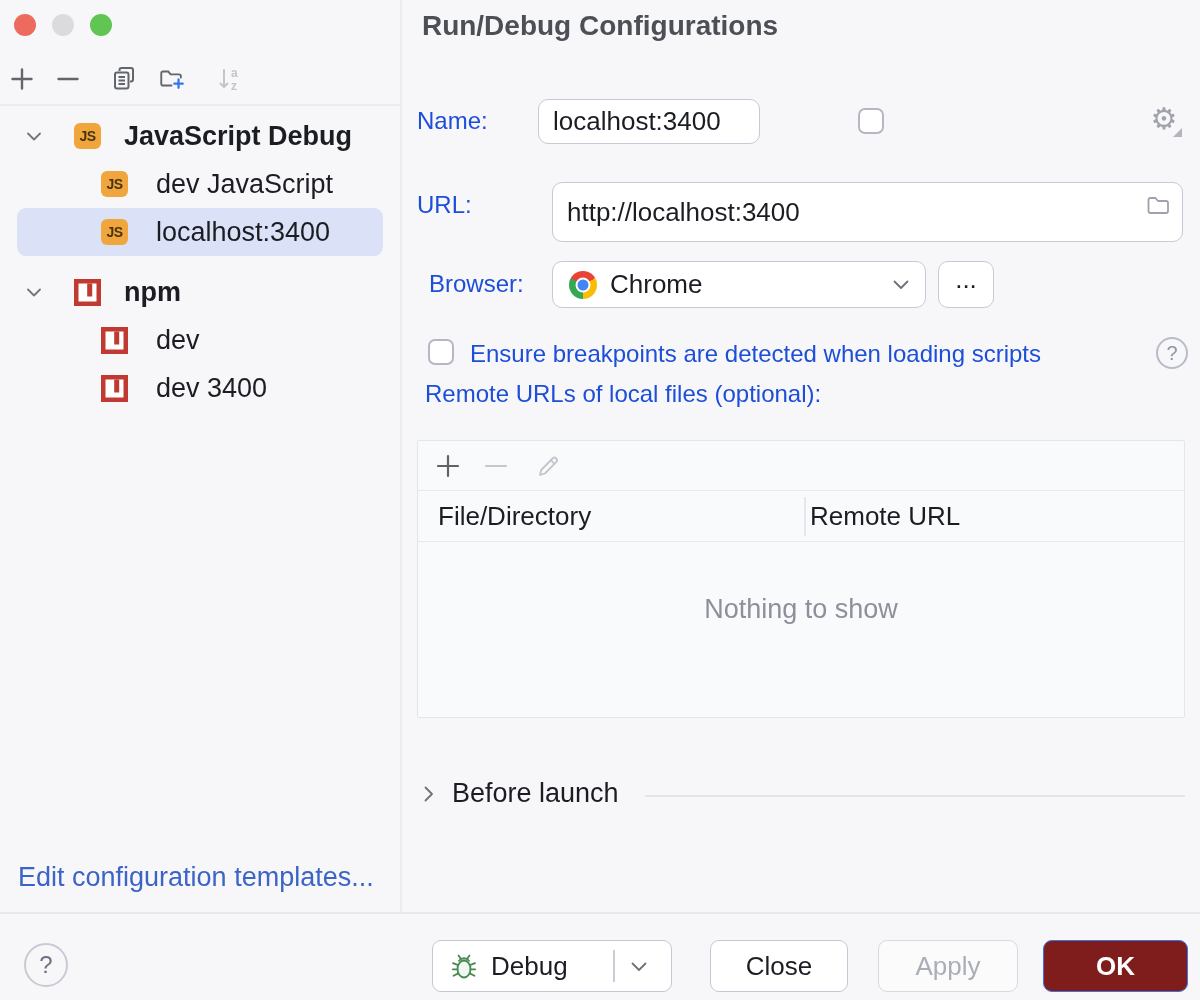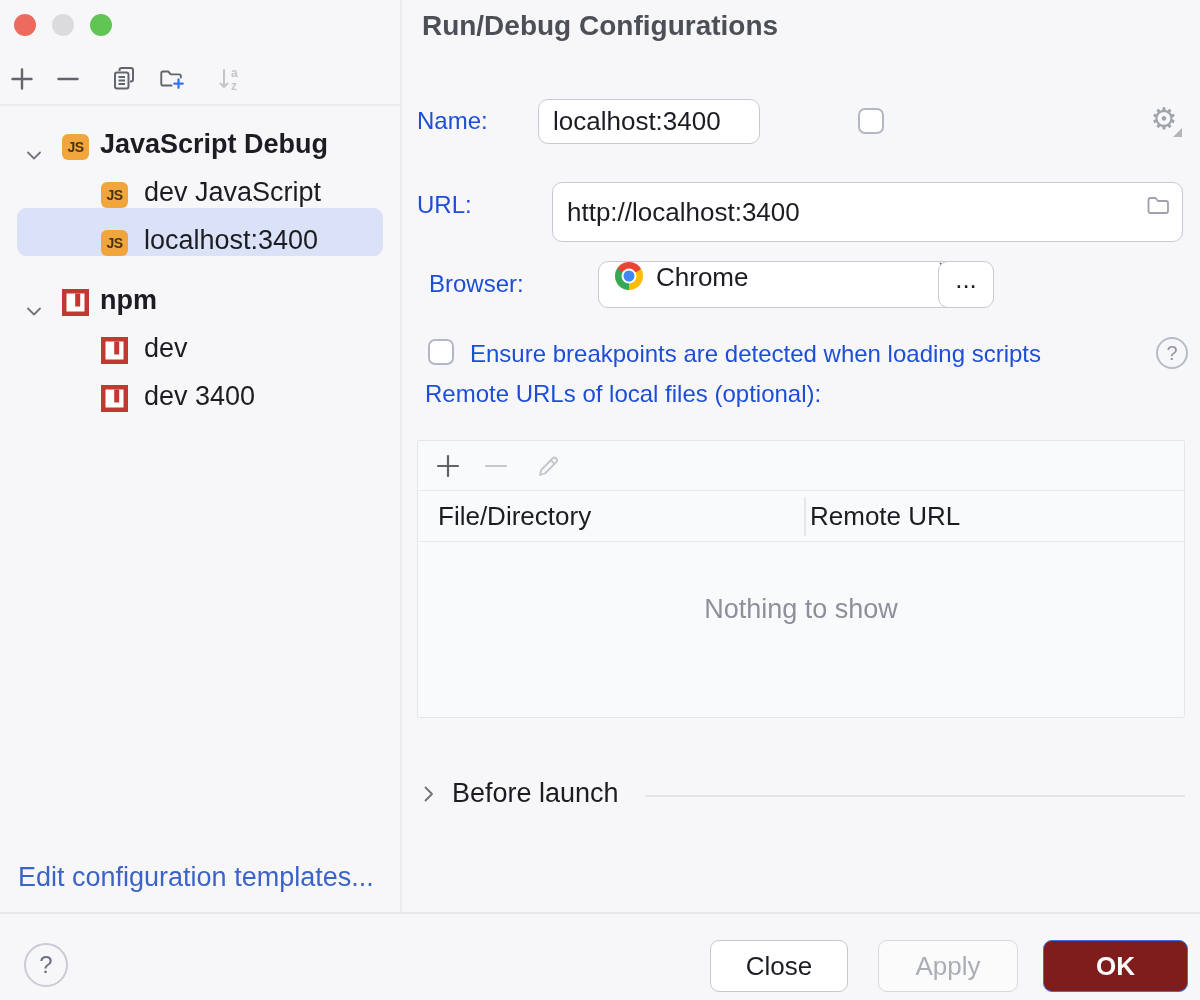--- a/index.html
+++ b/index.html
@@ -15,21 +15,21 @@
   .light.green { background:#61c554; }
   #dlg-title { position:absolute; left:0; top:10px; width:1200px; text-align:center; font-size:28px; font-weight:700; color:#4d4f56; }
 
   
   #tree-toolbar { position:absolute; left:0; top:64px; height:34px; }
   .tbtn { position:absolute; top:0; width:28px; height:30px; display:flex; align-items:center; justify-content:center; }
   #panel-divider-h { position:absolute; left:0; top:104px; width:400px; height:1.5px; background:#ececf0; }
   #v-divider { position:absolute; left:400px; top:0; width:1.5px; height:912px; background:#ececf0; }
 
   #tree { position:absolute; left:0; top:112px; width:400px; }
-  .trow { height:48px; display:flex; align-items:flex-end; font-size:27px; cursor:default; }
+  .trow { height:48px; display:flex; align-items:center; font-size:27px; cursor:default;gap:12px; }
   .trow .chev { width:14px; height:9px; margin-right:21px; flex:0 0 auto; }
   .trow.group { padding-left:27px; font-weight:700; }
   .trow.child { padding-left:101px; }
   .trow.selected { background:#dbe2f8; border-radius:9px; margin:0 17px; padding-left:84px; }
   .badge-js { width:27px; height:26px; border-radius:6px; background:#f0a63c; color:#453411; font-size:14px; font-weight:800; display:flex; align-items:center; justify-content:center; letter-spacing:-0.5px; flex:0 0 auto; }
   .icon-npm { width:27px; height:27px; flex:0 0 auto; }
   .trow.group .tlabel { margin-left:11px; }
   .trow.child .tlabel { margin-left:16px; }
   .gap-group { margin-top:12px; }
 
@@ -42,21 +42,21 @@
   #url-wrap { position:absolute; left:552px; top:182px; width:631px; height:47px; }
   #url-input { width:631px; height:60px; padding-right:28px; }
   #url-folder { position:absolute; right:12px; top:11px; }
 
   .cbox { position:absolute; width:26px; height:26px; border:2px solid #b4b8c5; border-radius:7px; background:#fff; cursor:pointer; }
   #store-check { left:858px; top:108px; }
   #store-label { left:901px; top:107px; }
   #store-gear { position:absolute; left:1147px; top:103px; width:34px; height:34px; font-size:30px; line-height:32px; color:#a0a3ac; text-align:center; cursor:pointer; }
   #store-gear .corner { position:absolute; right:-1px; bottom:0; width:0; height:0; border-left:9px solid transparent; border-bottom:9px solid #b3b5bd; }
 
-  #browser-select { position:absolute; left:552px; top:261px; width:374px; height:47px; border:1.5px solid #c7c9d4; border-radius:10px; background:#fff; display:flex; align-items:flex-start; padding:0 16px; cursor:pointer;margin-left:46px; }
+  #browser-select { position:absolute; left:552px; top:261px; width:374px; height:47px; border:1.5px solid #c7c9d4; border-radius:10px; background:#fff; display:flex; align-items:center; padding:0 16px; cursor:pointer; }
   .chrome { position:relative; width:28px; height:28px; border-radius:50%; background:conic-gradient(from -60deg,#ea4335 0 120deg,#fbbc05 120deg 240deg,#34a853 240deg 360deg); flex:0 0 auto; }
   .chrome .ring { position:absolute; left:50%; top:50%; width:15px; height:15px; transform:translate(-50%,-50%); background:#fff; border-radius:50%; }
   .chrome .core { position:absolute; left:50%; top:50%; width:11px; height:11px; transform:translate(-50%,-50%); background:#4286f5; border-radius:50%; }
   #browser-value { margin-left:13px; font-size:26px; flex:1; }
   #more-btn { position:absolute; left:938px; top:261px; width:56px; height:47px; border:1.5px solid #c7c9d4; border-radius:10px; background:#fff; font-size:26px; color:#1b1d22; display:flex; align-items:center; justify-content:center; padding-bottom:10px; cursor:pointer; }
 
   #bp-check { left:428px; top:339px; }
   #bp-label { left:470px; top:340px; }
   .help-ring { position:absolute; width:32px; height:32px; border:2px solid #b8bcc9; border-radius:50%; color:#8f93a3; font-size:20px; display:flex; align-items:center; justify-content:center; cursor:pointer; }
   #bp-help { left:1156px; top:337px; }
@@ -262,20 +262,33 @@
       </svg>
     <span class="bl-label">Before launch</span>
   </div>
   <div id="bl-line"></div>
 
   <div id="footer-divider"></div>
   <span class="help-ring" id="help-btn">
       <span>?</span>
     </span>
 
+  <div class="btn" id="debug-btn">
+    <svg width="30" height="30" viewBox="0 0 30 30" fill="none">
+      <ellipse cx="15" cy="18" rx="6.5" ry="8.5" fill="#f1f8f1" stroke="#458b4f" stroke-width="1.8"></ellipse>
+      <path d="M10 9.8 A6.2 6.2 0 0 1 20 9.8" stroke="#458b4f" stroke-width="1.8" stroke-linecap="round"></path>
+      <path d="M9.5 4.5 L11.6 7.6 M20.5 4.5 L18.4 7.6" stroke="#458b4f" stroke-width="1.8" stroke-linecap="round"></path>
+      <path d="M8.5 13.8 L4 12.2 M8.5 18.3 L3.8 18.3 M8.7 22.6 L4.5 24.8 M21.5 13.8 L26 12.2 M21.5 18.3 L26.2 18.3 M21.3 22.6 L25.5 24.8" stroke="#458b4f" stroke-width="1.8" stroke-linecap="round"></path>
+    </svg>
+    <span class="dbg-label">Debug</span>
+    <span id="debug-divider"></span>
+    <svg id="debug-arrow" width="16" height="10" viewBox="0 0 16 10">
+        <path d="M1.5 1.5 L8 8 L14.5 1.5" stroke="#6f7179" stroke-width="1.8" fill="none" stroke-linecap="round" stroke-linejoin="round"></path>
+      </svg>
+  </div>
 
   <div class="btn" id="close-btn">
       <span>Close</span>
     </div>
   <div class="btn" id="apply-btn">
       <span>Apply</span>
     </div>
   <div class="btn" id="ok-btn">
       <span>OK</span>
     </div>

